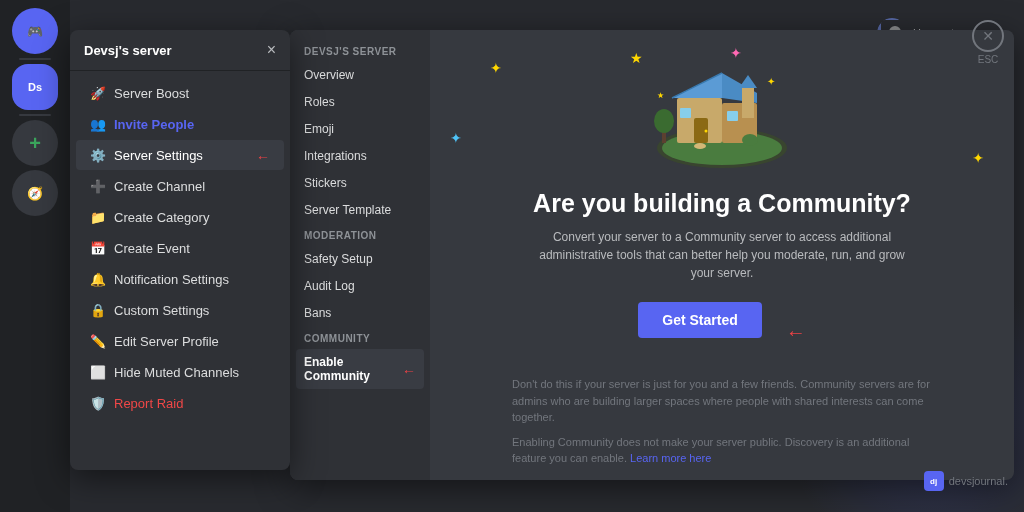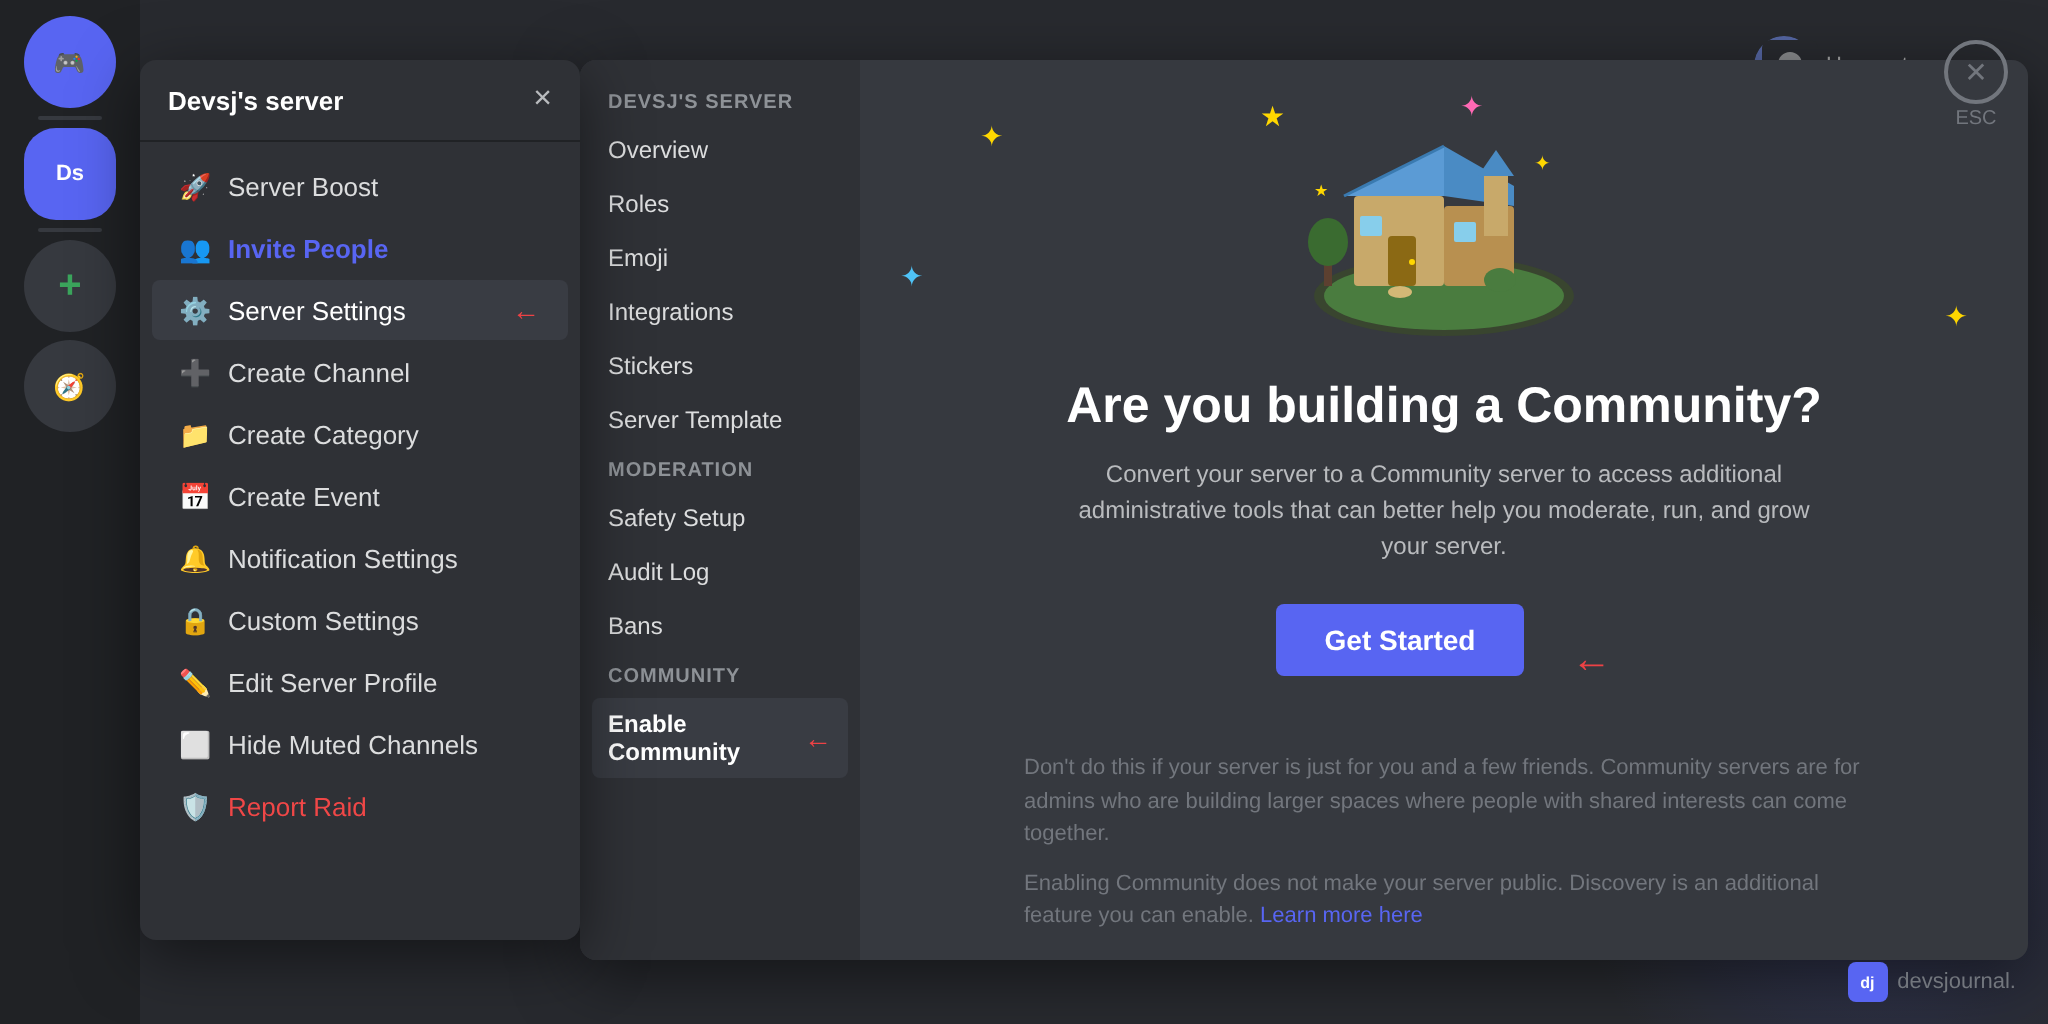--- a/index.html
+++ b/index.html
@@ -393,21 +393,21 @@
 
     .enable-community-arrow {
       color: #ed4245;
       font-size: 14px;
       font-weight: bold;
     }
 
     
     .watermark {
       position: absolute;
-      bottom: 11px;
+      bottom: 21px;
       right: 16px;
       display: flex;
       align-items: center;
       gap: 5px;
       z-index: 30;
     }
 
     .watermark-icon {
       width: 20px;
       height: 20px;

